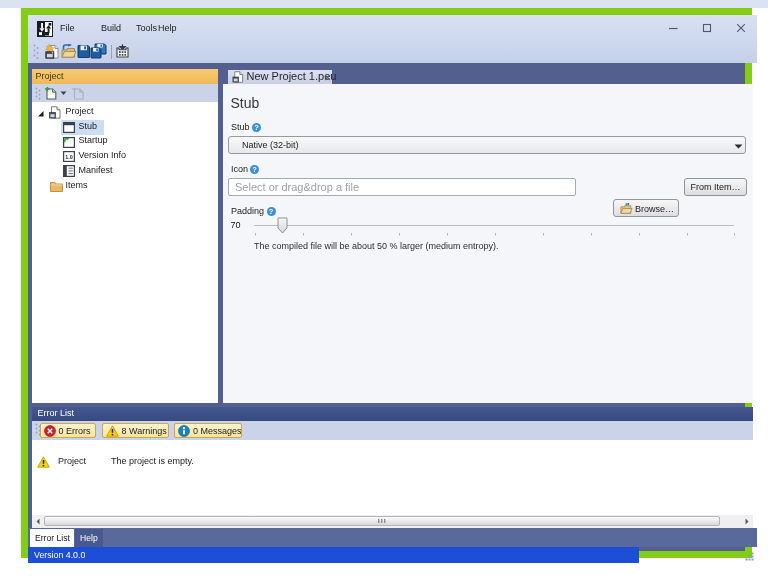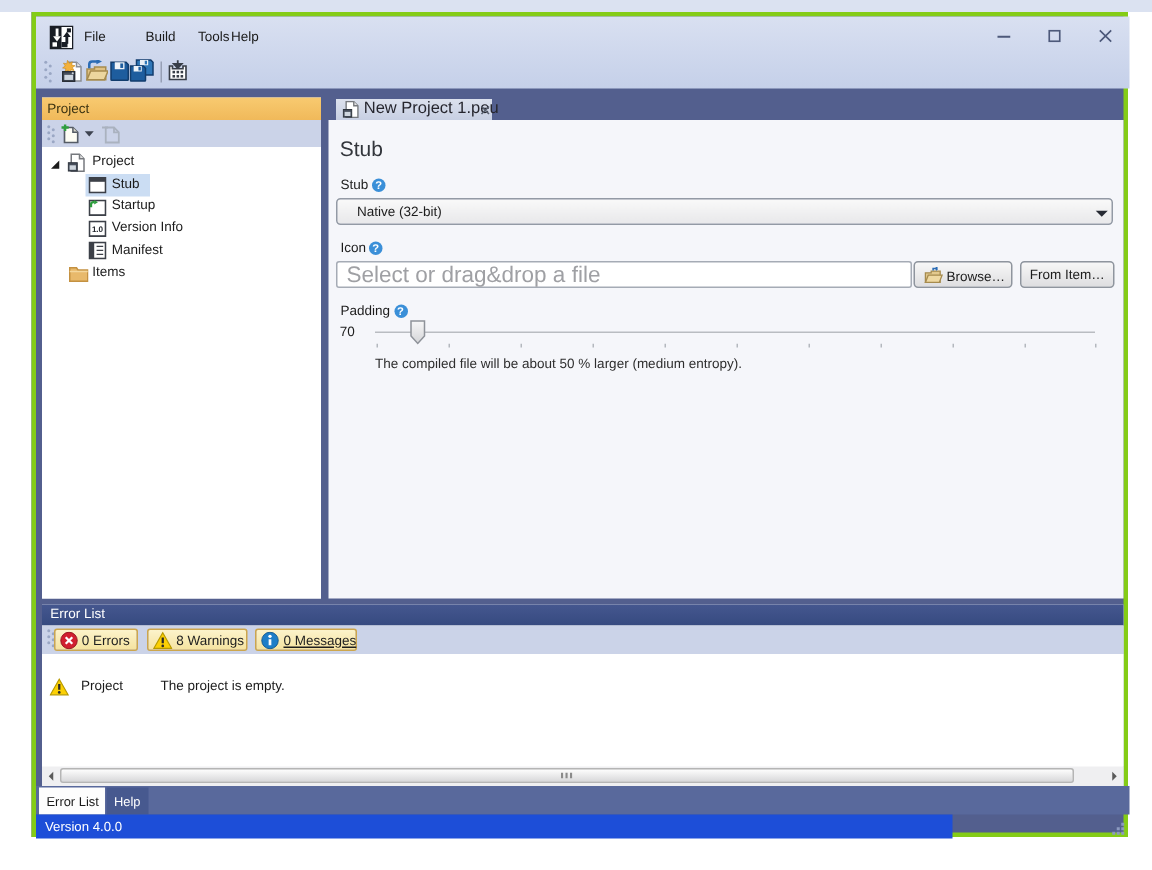--- a/index.html
+++ b/index.html
@@ -1,37 +1,37 @@
 <!DOCTYPE html>
 <html><head>
 <meta charset="utf-8">
 <style>
 * { margin:0; padding:0; box-sizing:border-box; }
 html,body { width:768px; height:580px; background:#fff; font-family:"Liberation Sans",sans-serif; overflow:hidden; }
 .abs { position:absolute; }
 span.abs, span.menuitem, span.trow { white-space:nowrap; }
 #topstrip { left:0; top:0; width:768px; height:8px; background:#dbe2f1; }
-#win { left:21px; top:8px; width:731px; height:550px; background:#535f8e; border:3px solid #84cc16; }
+#win { left:21px; top:8px; width:731px; height:550px; background:#535f8e; border:7px solid #84cc16; }
 
 #chrome { left:0; top:0; width:729px; height:47.5px; background:linear-gradient(#d9e0f1,#c5d0e9); }
 .menuitem { position:absolute; top:8px; font-size:9px; color:#1a1a1a; }
 
 #leftpanel { left:4px; top:54px; width:186px; height:334px; background:#fff; }
 #lp-head { position:absolute; left:0; top:0; width:186px; height:14.5px; background:linear-gradient(#f8ca70,#f0b95a); color:#3d3412; font-size:9px; line-height:14px; padding-left:3.5px; }
 #lp-tools { position:absolute; left:0; top:14.5px; width:186px; height:18px; background:#cbd3e8; }
 #tree { position:absolute; left:0; top:32.5px; width:186px; bottom:0; background:#fff; font-size:9px; color:#1b1b1b; }
 .trow { position:absolute; height:15px; line-height:15px; }
 
 #rightpane { left:195px; top:53px; width:530px; height:335px; }
 #tab1 { position:absolute; left:4.5px; top:1.5px; width:104px; height:14.5px; background:linear-gradient(#dce1ed,#c7cfe3); font-size:9px; color:#26262e; }
 #doc { position:absolute; left:0; top:16px; width:530px; height:319px; background:#f5f6fa; }
 .lbl { position:absolute; font-size:9px; color:#1c1c1c; }
 .qmark { position:absolute; width:9px; height:9px; border-radius:50%; background:#3a8fd8; color:#fff; font-size:7.5px; font-weight:bold; text-align:center; line-height:9px; }
 #combo { position:absolute; left:5px; top:51.5px; width:518px; height:18.5px; border:1px solid #939aa5; border-radius:3px; background:linear-gradient(#f9f9f9,#e8e8ea); font-size:9px; color:#1c1c1c; line-height:17px; padding-left:13px; }
-#icoinput { position:absolute; left:5px; top:93.5px; width:384px; height:18.5px; border:1px solid #a5abb5; border-radius:2px; background:#fff; font-size:15px; color:#9fa0a4; line-height:17px; padding-left:6px; }
+#icoinput { position:absolute; left:5px; top:93.5px; width:348px; height:18.5px; border:1px solid #a5abb5; border-radius:2px; background:#fff; font-size:11px; color:#9fa0a4; line-height:17px; padding-left:6px; }
 .btn { position:absolute; top:93.5px; height:18.5px; border:1px solid #8f959e; border-radius:3px; background:linear-gradient(#f7f7f7,#dedee0); font-size:9px; color:#1c1c1c; text-align:center; line-height:17px; }
 
 #errlist { left:4px; top:392px; width:721px; height:121px; background:#fff; }
 #el-head { position:absolute; left:0; top:0; width:721px; height:14px; background:linear-gradient(#45578f,#364a80); color:#fff; font-size:9px; line-height:13.5px; padding-left:5.5px; }
 #el-tools { position:absolute; left:0; top:14px; width:721px; height:18.5px; background:#cbd3e8;padding-left:25px; }
 .fbtn { position:absolute; top:1.5px; height:15.5px; background:linear-gradient(#fcf3cb,#f5e3a0); border:1px solid #cda64d; border-radius:2px; font-size:9px; color:#1f1f1f; line-height:14px; }
 #el-grid { position:absolute; left:0; top:32.5px; width:721px; height:75px; background:#fff; }
 #el-sb { position:absolute; left:0; top:107.5px; width:721px; height:13.5px; background:#efeff1; }
 
 #bottabs { left:0; top:513px; width:729px; height:19px; background:#59699c; }
@@ -221,21 +221,21 @@
       <div class="lbl" style="left:8px; top:38px;">Stub</div>
       <div class="qmark" style="left:29px; top:38.5px;">?</div>
       <div id="combo">Native (32-bit)
         <svg class="abs" style="right:2.5px; top:7px;" width="9" height="5" viewBox="0 0 9 5">
             <path d="M0.5 0.5 L8.5 0.5 L4.5 4.5 Z" fill="#262a33"></path>
           </svg>
       </div>
       <div class="lbl" style="left:8px; top:80px;">Icon</div>
       <div class="qmark" style="left:27px; top:80.5px;">?</div>
       <div id="icoinput">Select or drag&amp;drop a file</div>
-      <div class="btn" style="left:390px; width:66px;">
+      <div class="btn" style="left:390px; width:66px;margin-top:21px;">
         <svg class="abs" style="left:6px; top:3px;" width="13" height="12" viewBox="0 0 15 14">
           <path d="M1 4.5 L5.5 4.5 L5.5 3.2 L12.5 3.2 L12.5 12 L1 12 Z" fill="#e3c98e" stroke="#a68b4e" stroke-width="1"></path>
           <path d="M1 12 L3.2 6.4 L14 6.4 L11.8 12 Z" fill="#efd9a2" stroke="#a68b4e" stroke-width="1"></path>
           <path d="M7 2.8 L7 1.2 L10.5 1.2 M10.5 1.2 L9.2 0 M10.5 1.2 L9.2 2.4" fill="none" stroke="#2b6cb5" stroke-width="1.2"></path>
         </svg>
         <span class="abs" style="left:21px; top:1px;">Browse…</span>
       </div>
       <div class="btn" style="left:461px; width:63px; white-space:nowrap;">From Item…</div>
       <div class="lbl" style="left:8px; top:122px;">Padding</div>
       <div class="qmark" style="left:43.5px; top:123px;">?</div>
@@ -296,21 +296,21 @@
           <circle cx="6.5" cy="9.6" r="0.9" fill="#2a2a2a"></circle>
         </svg>
         <span class="abs" style="left:19px;">8 Warnings</span>
       </div>
       <div class="fbtn" style="left:142px; width:68px;">
         <svg class="abs" style="left:3px; top:1.5px;" width="12" height="12" viewBox="0 0 12 12">
           <circle cx="6" cy="6" r="5.5" fill="#1e7ec8" stroke="#10558c" stroke-width="0.6"></circle>
           <circle cx="6" cy="3.2" r="1.1" fill="#fff"></circle>
           <path d="M6 5.2 L6 9.2" stroke="#fff" stroke-width="1.8"></path>
         </svg>
-        <span class="abs" style="left:18px;text-decoration:underline;">0 Messages</span>
+        <span class="abs" style="left:18px;">0 Messages</span>
       </div>
     </div>
     <div id="el-grid">
       <div class="abs" style="left:0; top:14.5px; width:721px; height:14.5px; font-size:9px; color:#1b1b1b;">
         <svg class="abs" style="left:5px; top:1.5px;" width="13" height="12" viewBox="0 0 13 12">
           <path d="M6.5 0.8 L12.4 11.2 L0.6 11.2 Z" fill="#fcd004" stroke="#b89a00" stroke-width="0.8"></path>
           <path d="M6.5 4 L6.5 7.8" stroke="#2a2a2a" stroke-width="1.5"></path>
           <circle cx="6.5" cy="9.6" r="0.9" fill="#2a2a2a"></circle>
         </svg>
         <span class="abs" style="left:26px; top:1.5px;">Project</span>

